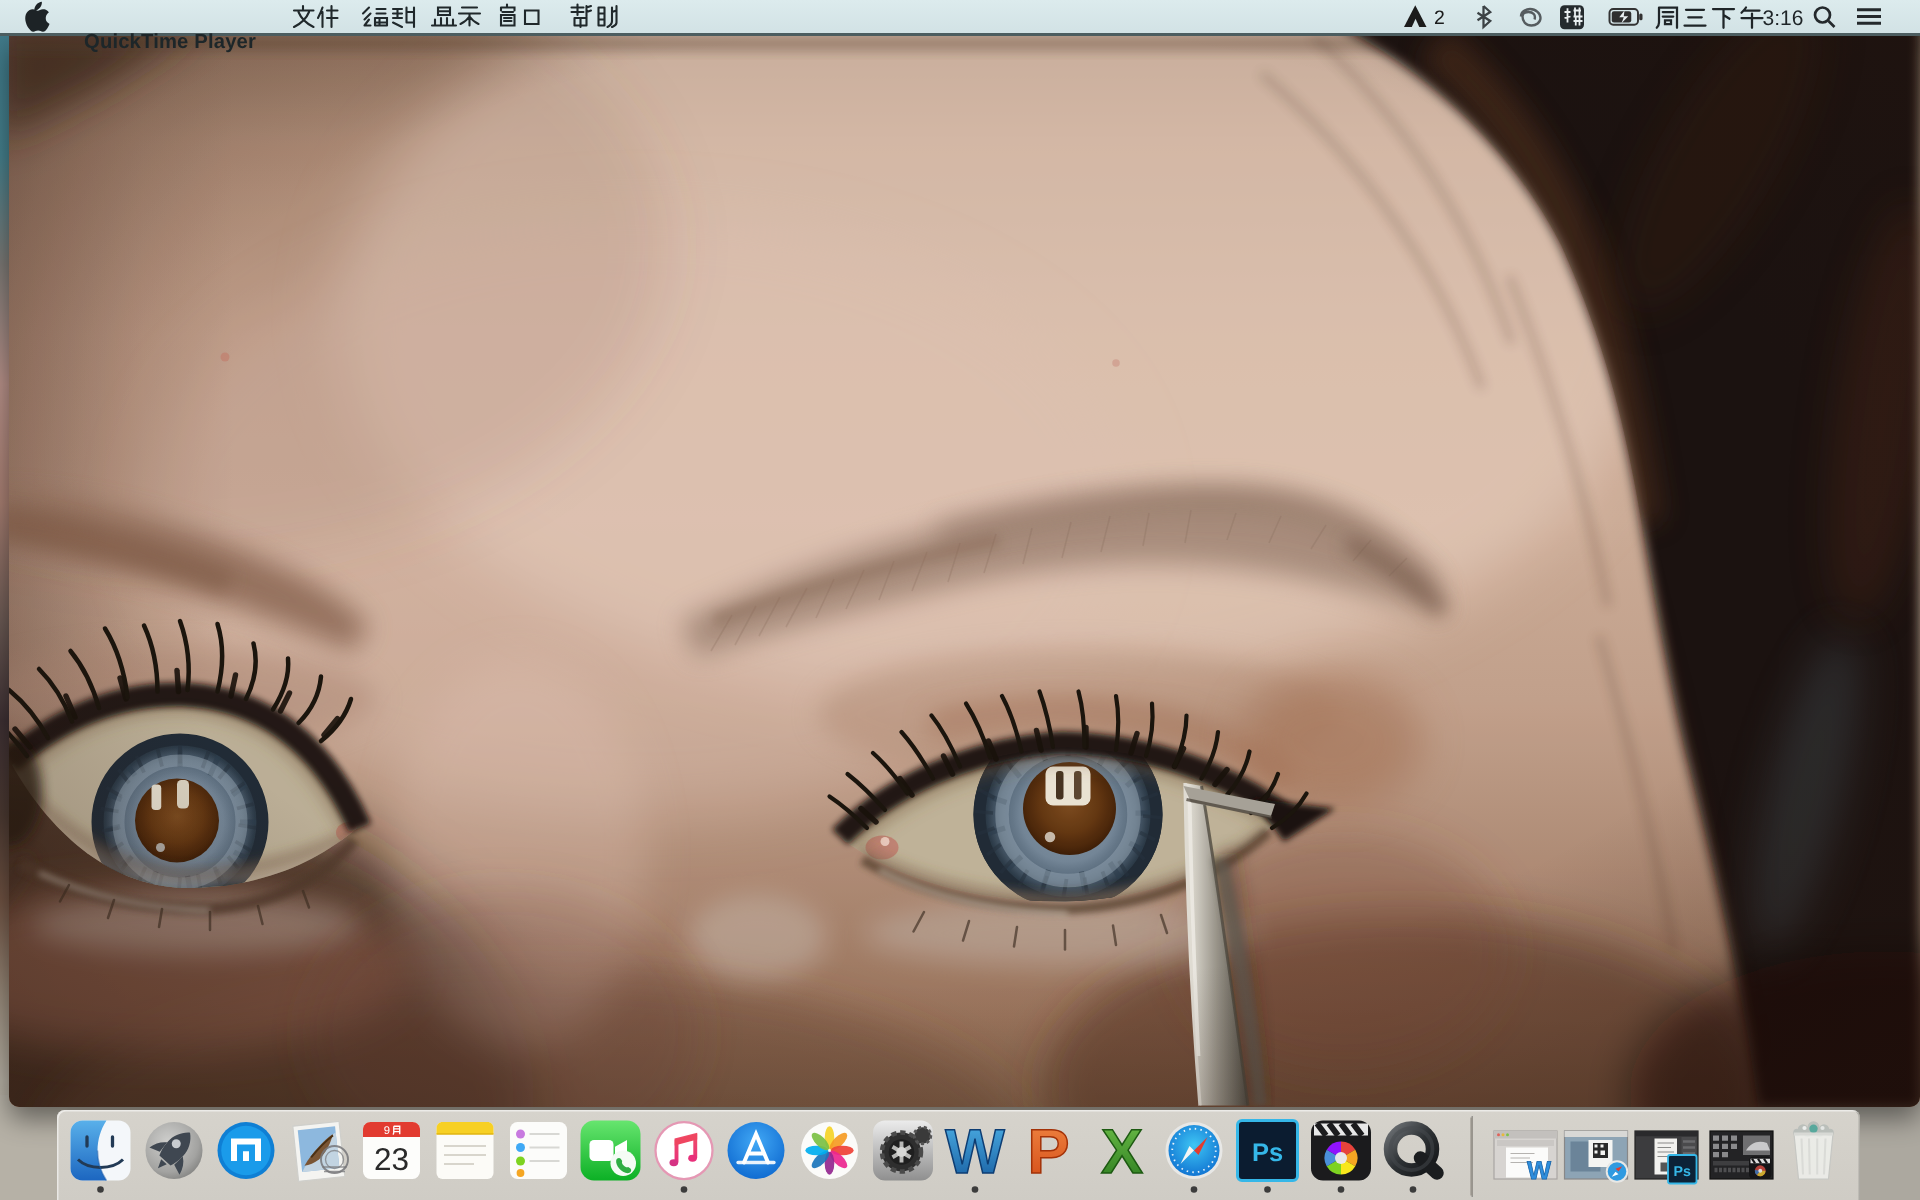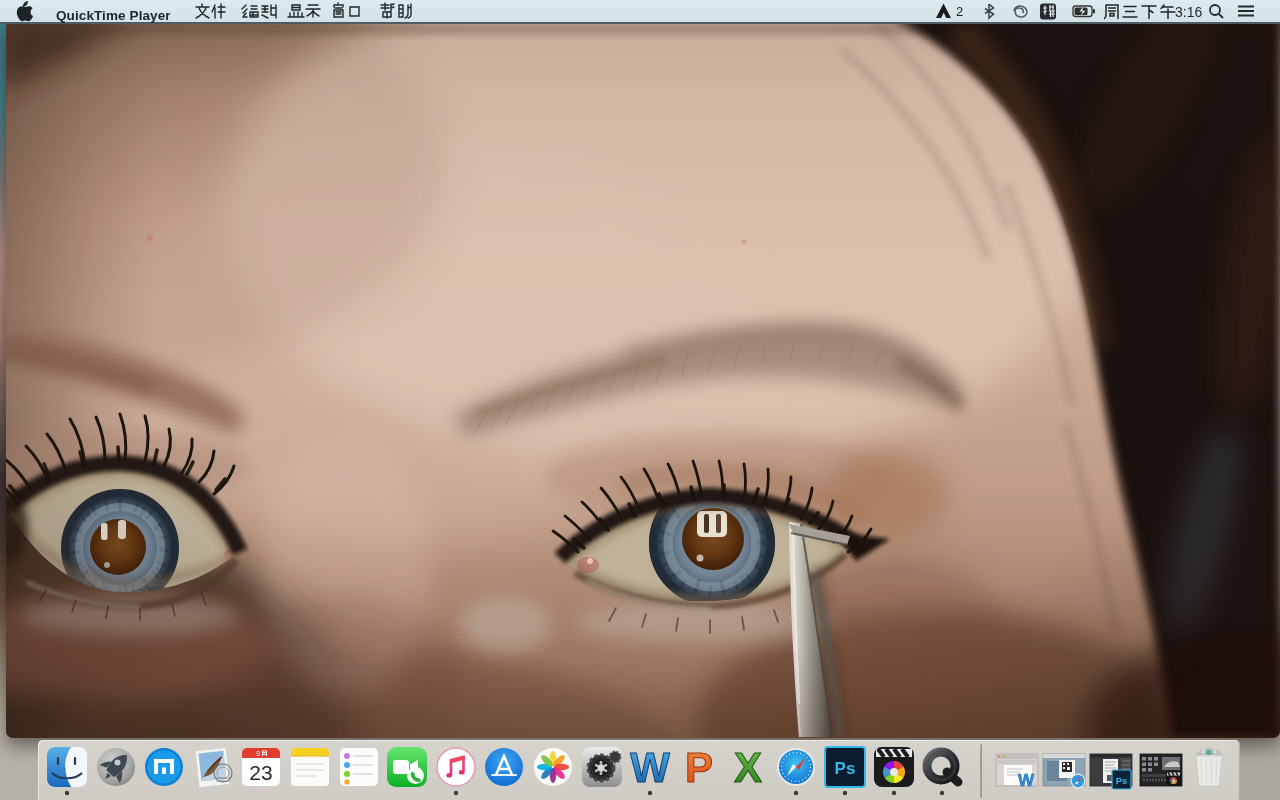--- a/index.html
+++ b/index.html
@@ -6,21 +6,21 @@
     font-family:"Liberation Sans",sans-serif;}
   #screen{position:relative;width:1280px;height:800px;overflow:hidden;
     background:linear-gradient(180deg,#3f7888 0%,#45808d 13%,#7d7a76 22%,#b9928a 32%,#a87f72 42%,#6b5a54 52%,#3f3134 60%,#4c3a32 68%,#6f5242 75%,#988a7a 83%,#b5afa3 90%,#b2aca0 100%);}
   
   #wallRB{position:absolute;right:0;bottom:0;width:60px;height:70px;background:#aca89f;}
   #wallLB{position:absolute;left:0;bottom:0;width:45px;height:70px;background:#b6b1a6;}
   
   #menubar{position:absolute;left:0;top:0;width:1280px;height:22px;
     background:linear-gradient(180deg,#dcebed 0%,#d2e2e5 100%);
     border-bottom:2px solid #4c5d60; box-sizing:content-box; z-index:30;}
-  .mb{position:absolute;top:4px;height:22px;display:flex;align-items:center;color:#1d2629;z-index:32;}
+  .mb{position:absolute;top:16px;height:22px;display:flex;align-items:center;color:#1d2629;z-index:32;}
   #mTitle{left:56px;font-size:13.5px;font-weight:bold;letter-spacing:0.1px;}
   
   #video{position:absolute;left:6px;top:24px;width:1274px;height:714px;
     border-radius:0 0 7px 7px;overflow:hidden;background:#c9aa9b;
     box-shadow:0 8px 18px rgba(0,0,0,0.45);z-index:10;}
   
   #dock{position:absolute;left:38px;top:740px;width:1202px;height:60px;
     background:linear-gradient(180deg,#d6d3cc 0%,#cfccc5 100%);
     border-radius:5px 5px 0 0;z-index:20;
     box-shadow:inset 1px 1px 0 rgba(255,255,255,0.55), inset -1px 0 0 rgba(120,120,115,0.4);}

